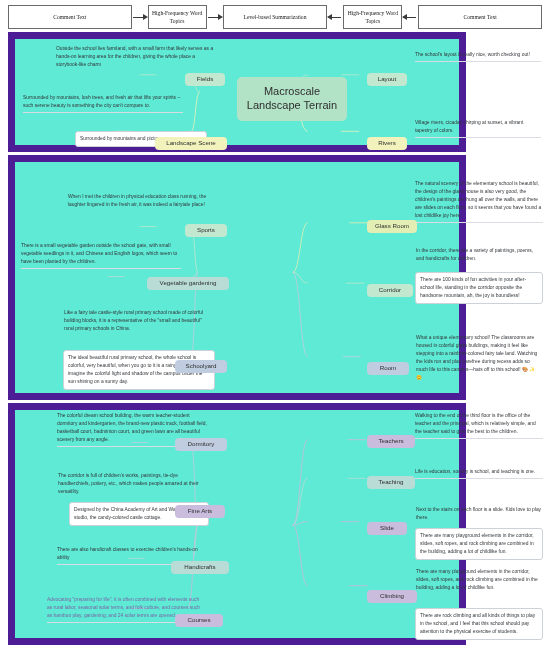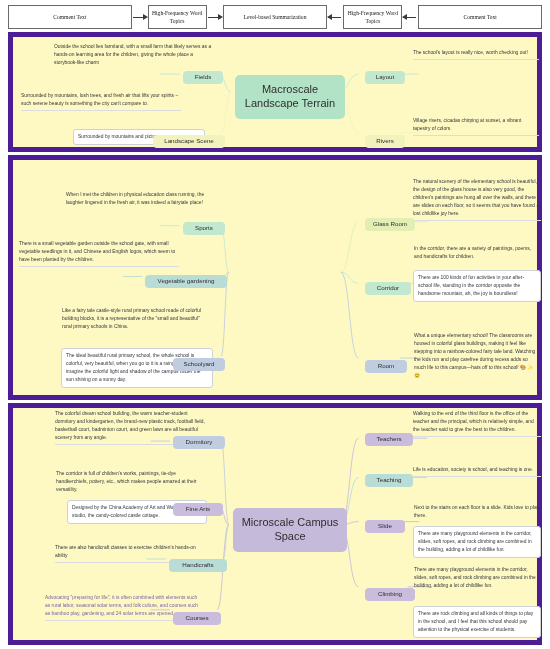--- a/index.html
+++ b/index.html
@@ -32,22 +32,22 @@
   .arrow{
     position:relative;width:16px;height:10px;flex:0 0 16px;
   }
   .arrow .shaft{position:absolute;top:4.5px;left:1px;width:13px;height:1px;background:#3a3a3a;}
   .arrow.right .head{position:absolute;top:1.7px;right:0;width:0;height:0;
     border-top:3.2px solid transparent;border-bottom:3.2px solid transparent;border-left:5px solid #3a3a3a;}
   .arrow.left .head{position:absolute;top:1.7px;left:0;width:0;height:0;
     border-top:3.2px solid transparent;border-bottom:3.2px solid transparent;border-right:5px solid #3a3a3a;}
 
   
-  .panel{position:absolute;left:8px;width:534px;
-    border:5px solid #4c1d95;background:#fef9c3;box-sizing:border-box;}
+  .panel{position:absolute;left:8px;width:458px;
+    border:7px solid #4c1d95;background:#5eead4;box-sizing:border-box;}
   #panel-macro{top:32px;height:120px;}
   #panel-meso{top:155px;height:245px;}
   #panel-micro{top:403px;height:242px;}
 
   .panel svg{position:absolute;left:0;top:0;width:100%;height:100%;overflow:visible;}
 
   
   .hub{
     position:absolute;border-radius:5px;
     display:flex;align-items:center;justify-content:center;text-align:center;
@@ -172,22 +172,20 @@
         <line x1="160" y1="210.5" x2="140" y2="210.5" stroke="#c9bcdd" stroke-width="0.9"></line>
         <path d="M 334 122 C 343 122, 343 31.5, 352 31.5" fill="none" stroke="#c9bcdd" stroke-width="0.9"></path>
         <line x1="400" y1="31.5" x2="422" y2="31.5" stroke="#c9bcdd" stroke-width="0.9"></line>
         <path d="M 334 122 C 343 122, 343 72.5, 352 72.5" fill="none" stroke="#b9dcd6" stroke-width="0.9"></path>
         <line x1="400" y1="72.5" x2="422" y2="72.5" stroke="#b9dcd6" stroke-width="0.9"></line>
         <path d="M 334 122 C 343 122, 343 118.5, 352 118.5" fill="none" stroke="#c9bcdd" stroke-width="0.9"></path>
         <line x1="392" y1="118.5" x2="414" y2="118.5" stroke="#c9bcdd" stroke-width="0.9"></line>
         <path d="M 334 122 C 343 122, 343 186.5, 352 186.5" fill="none" stroke="#c9bcdd" stroke-width="0.9"></path>
         <line x1="402" y1="186.5" x2="424" y2="186.5" stroke="#c9bcdd" stroke-width="0.9"></line>
       </svg>
-      <div class="hub" style="left: 220px; top: 100px; width: 114px; height: 44px; background: rgb(198, 186, 218); white-space: pre-line;">Microscale Campus
-Space</div>
       <div class="chip" style="left: 160px; top: 28px; width: 52px; background: rgb(192, 205, 224);">Dormitory</div>
       <div class="note rule" style="left: 42px; top: 2px; width: 152px;">The colorful dream school building, the warm teacher-student dormitory and kindergarten, the brand-new plastic track, football field, basketball court, badminton court, and green lawn are all beautiful scenery from any angle.</div>
       <div class="chip" style="left: 160px; top: 95px; width: 50px; background: rgb(201, 188, 221);">Fine Arts</div>
       <div class="note plain" style="left: 42px; top: 62px; width: 152px;">The corridor is full of children's works, paintings, tie-dye handkerchiefs, pottery, etc., which makes people amazed at their versatility.</div>
       <div class="note boxed" style="left: 54px; top: 92px; width: 140px;">Designed by the China Academy of Art and Wang Wei's studio, the candy-colored castle cottage.</div>
       <div class="chip" style="left: 156px; top: 151px; width: 58px; background: rgb(185, 220, 214);">Handicrafts</div>
       <div class="note rule" style="left: 42px; top: 136px; width: 152px;">There are also handicraft classes to exercise children's hands-on ability</div>
       <div class="chip" style="left: 160px; top: 204px; width: 48px; background: rgb(201, 188, 221);">Courses</div>
       <div class="note rule purple" style="left: 32px; top: 186px; width: 156px;">Advocating "preparing for life", it is often combined with elements such as rural labor, seasonal solar terms, and folk culture, and courses such as bamboo play, gardening, and 24 solar terms are opened.</div>
       <div class="chip" style="left: 352px; top: 25px; width: 48px; background: rgb(201, 188, 221);">Teachers</div>

